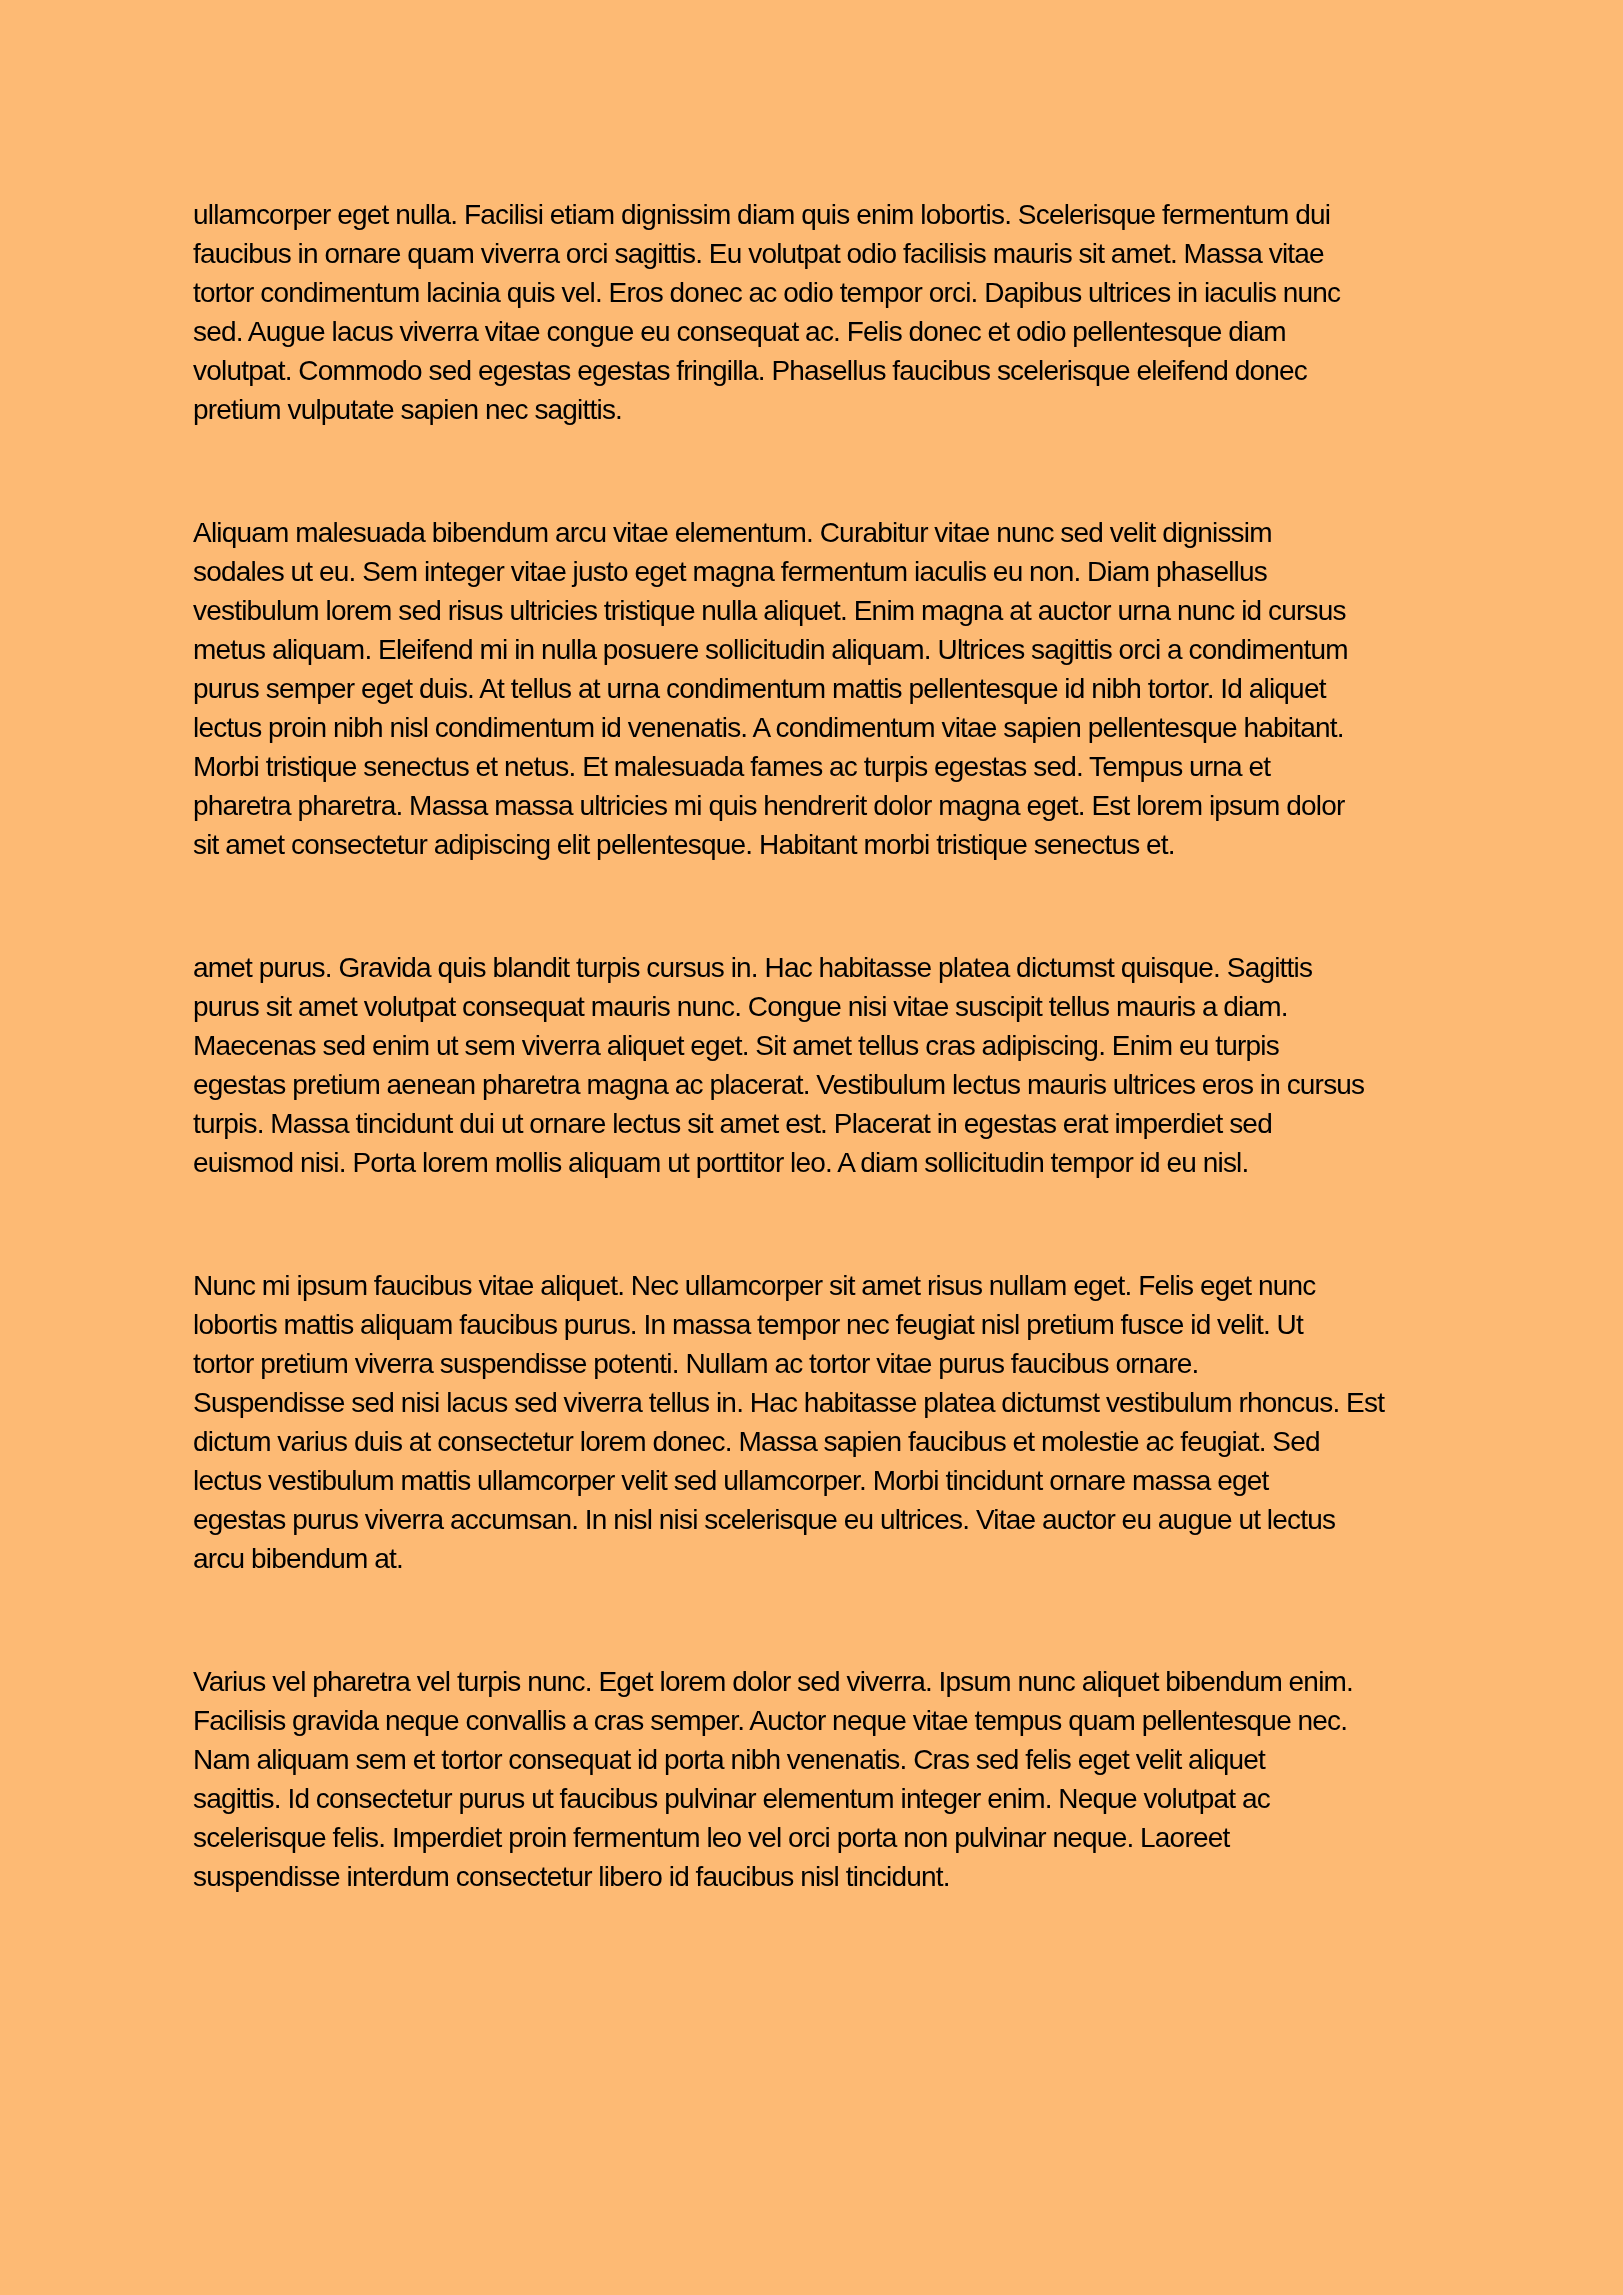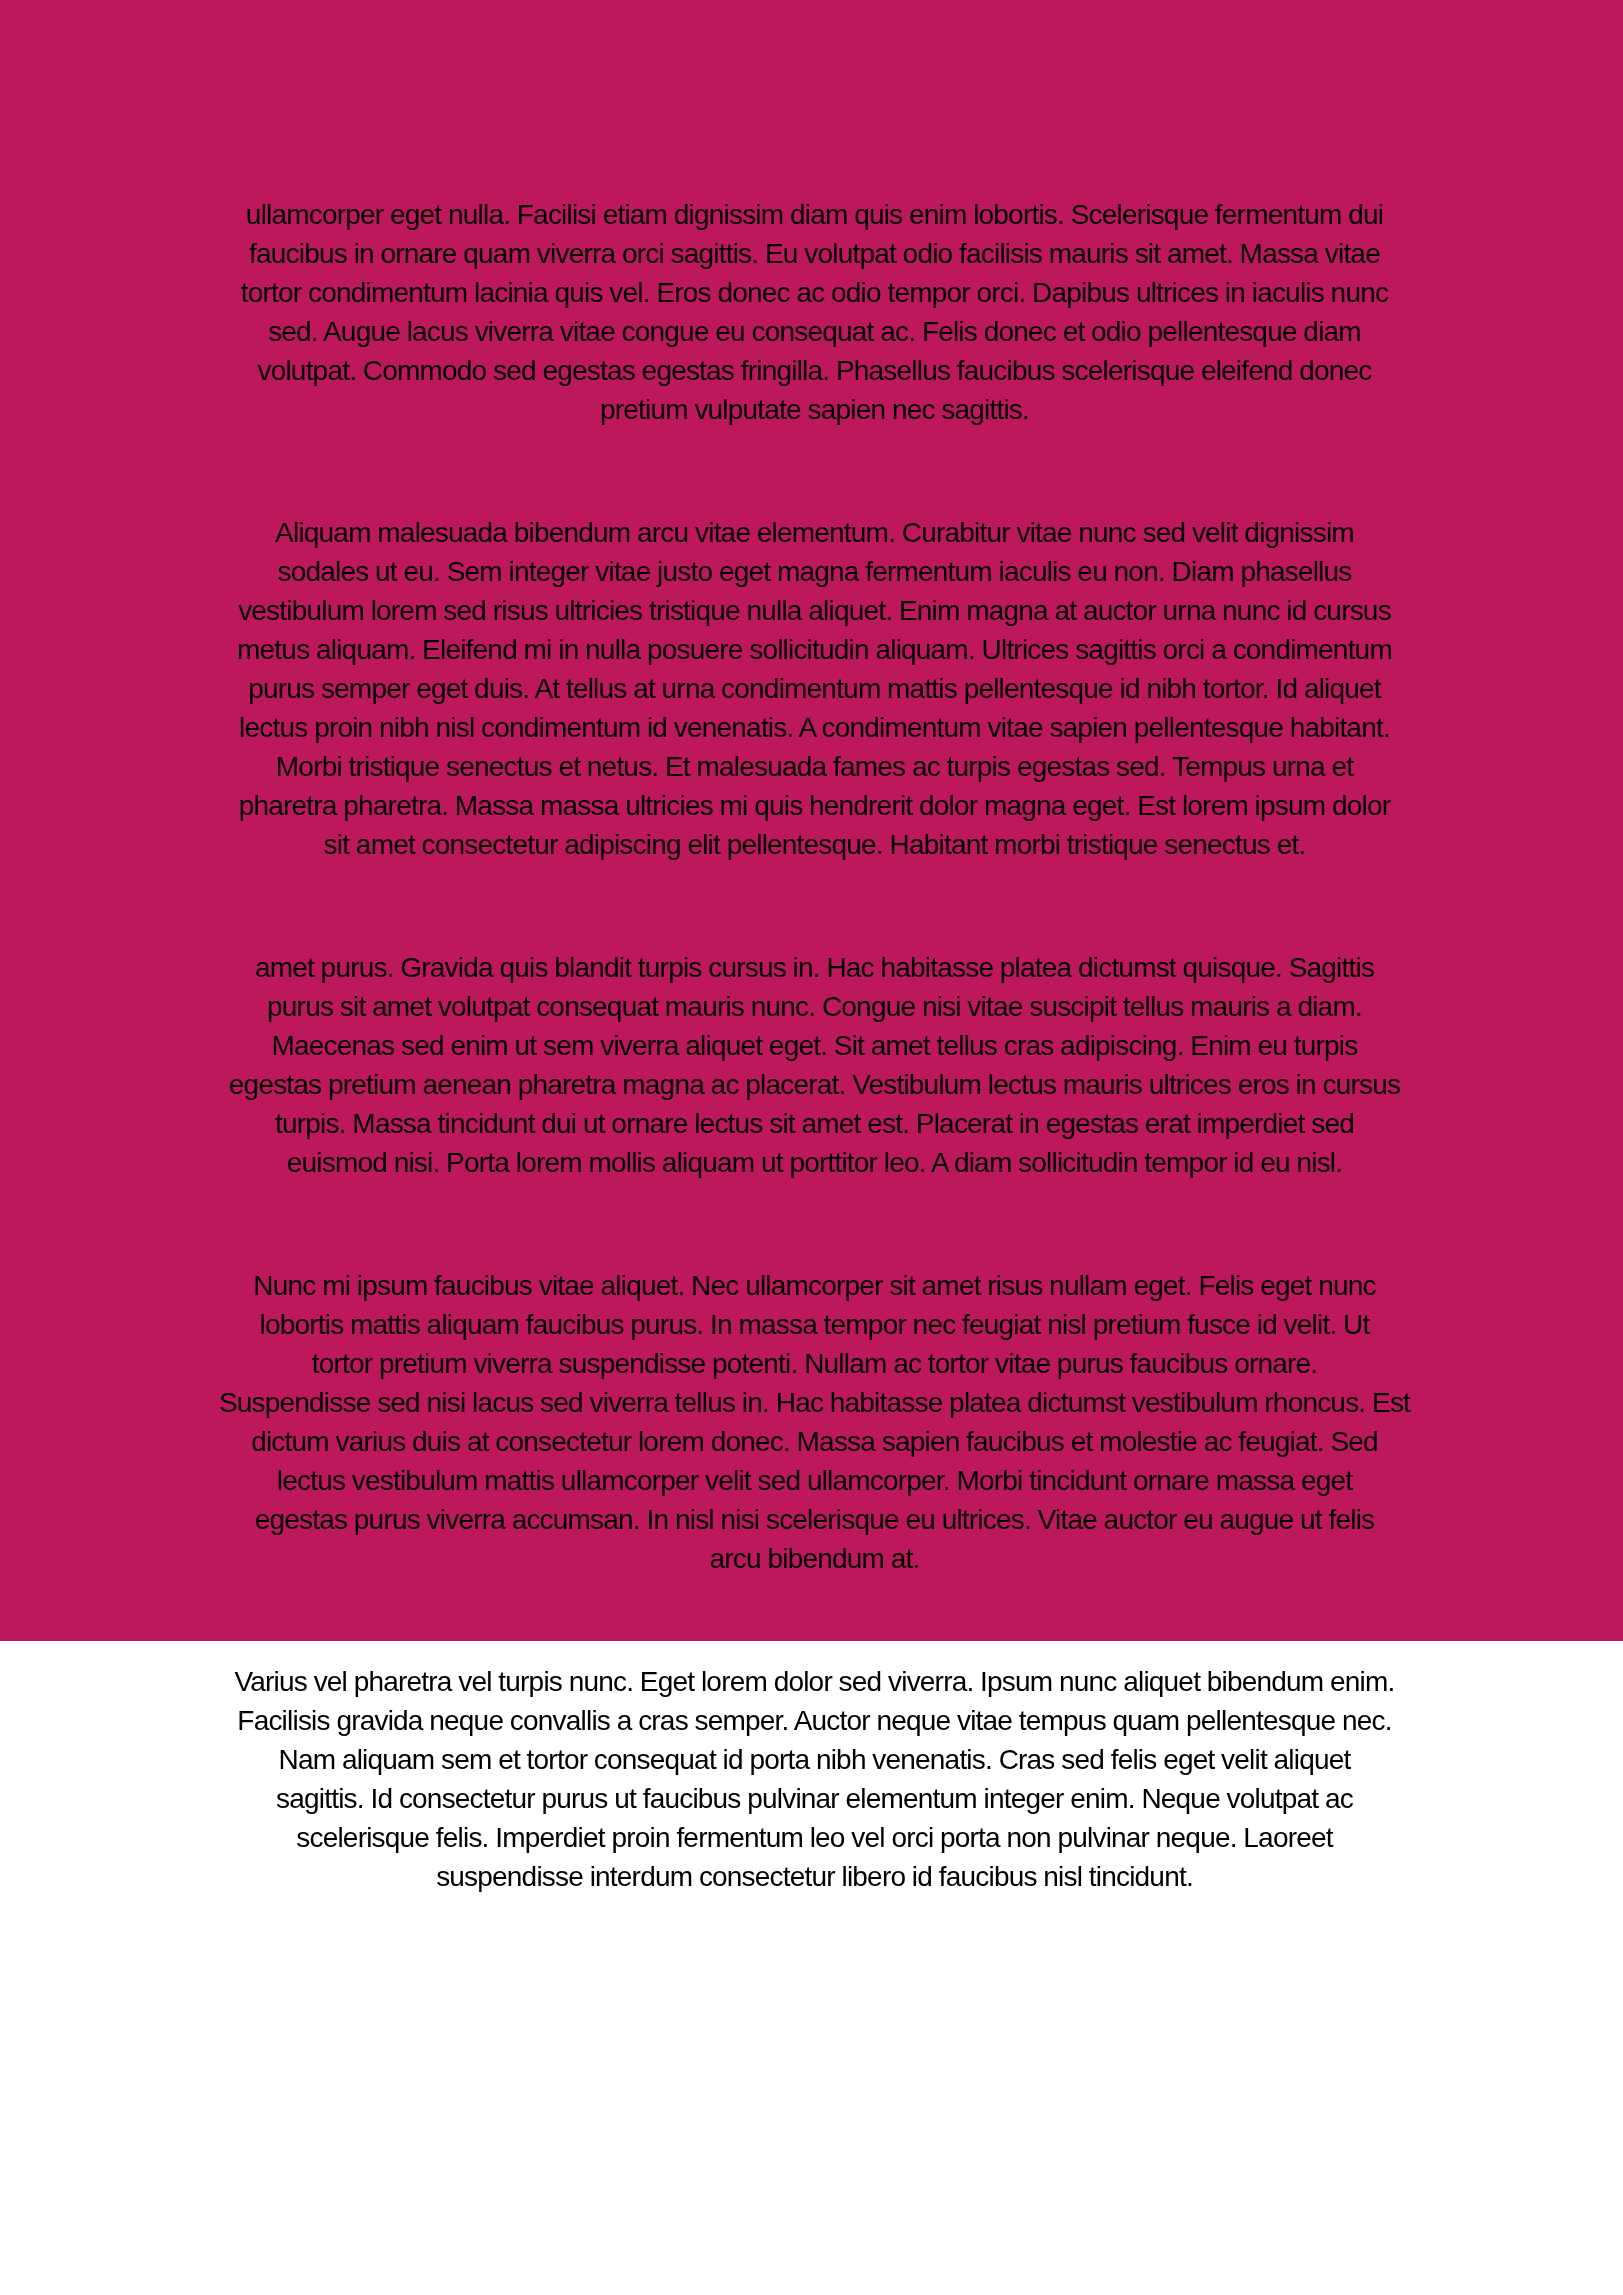--- a/index.html
+++ b/index.html
@@ -8,24 +8,23 @@
   }
   body {
     width: 1623px;
     height: 2295px;
     background: #ffffff;
     overflow: hidden;
   }
   .page {
     position: relative;
     width: 1623px;
-    height: 1641px;
-    background: #be185d;
+    height: 2295px;
+    background: #fdba74;
     box-sizing: border-box;
-    text-align: center;
   }
   .doc {
     position: absolute;
     top: 195px;
     left: 193px;
     right: 187px;
     color: #000000;
     font-family: "Liberation Sans", sans-serif;
     font-size: 28px;
     line-height: 39px;
@@ -77,21 +76,21 @@
         <span class="line">turpis. Massa tincidunt dui ut ornare lectus sit amet est. Placerat in egestas erat imperdiet sed</span>
         <span class="line">euismod nisi. Porta lorem mollis aliquam ut porttitor leo. A diam sollicitudin tempor id eu nisl.</span>
       </p>
       <p class="para">
         <span class="line">Nunc mi ipsum faucibus vitae aliquet. Nec ullamcorper sit amet risus nullam eget. Felis eget nunc</span>
         <span class="line">lobortis mattis aliquam faucibus purus. In massa tempor nec feugiat nisl pretium fusce id velit. Ut</span>
         <span class="line">tortor pretium viverra suspendisse potenti. Nullam ac tortor vitae purus faucibus ornare.</span>
         <span class="line">Suspendisse sed nisi lacus sed viverra tellus in. Hac habitasse platea dictumst vestibulum rhoncus. Est</span>
         <span class="line">dictum varius duis at consectetur lorem donec. Massa sapien faucibus et molestie ac feugiat. Sed</span>
         <span class="line">lectus vestibulum mattis ullamcorper velit sed ullamcorper. Morbi tincidunt ornare massa eget</span>
-        <span class="line">egestas purus viverra accumsan. In nisl nisi scelerisque eu ultrices. Vitae auctor eu augue ut felis</span>
+        <span class="line">egestas purus viverra accumsan. In nisl nisi scelerisque eu ultrices. Vitae auctor eu augue ut lectus</span>
         <span class="line">arcu bibendum at.</span>
       </p>
       <p class="para">
         <span class="line">Varius vel pharetra vel turpis nunc. Eget lorem dolor sed viverra. Ipsum nunc aliquet bibendum enim.</span>
         <span class="line">Facilisis gravida neque convallis a cras semper. Auctor neque vitae tempus quam pellentesque nec.</span>
         <span class="line">Nam aliquam sem et tortor consequat id porta nibh venenatis. Cras sed felis eget velit aliquet</span>
         <span class="line">sagittis. Id consectetur purus ut faucibus pulvinar elementum integer enim. Neque volutpat ac</span>
         <span class="line">scelerisque felis. Imperdiet proin fermentum leo vel orci porta non pulvinar neque. Laoreet</span>
         <span class="line">suspendisse interdum consectetur libero id faucibus nisl tincidunt.</span>
       </p>

